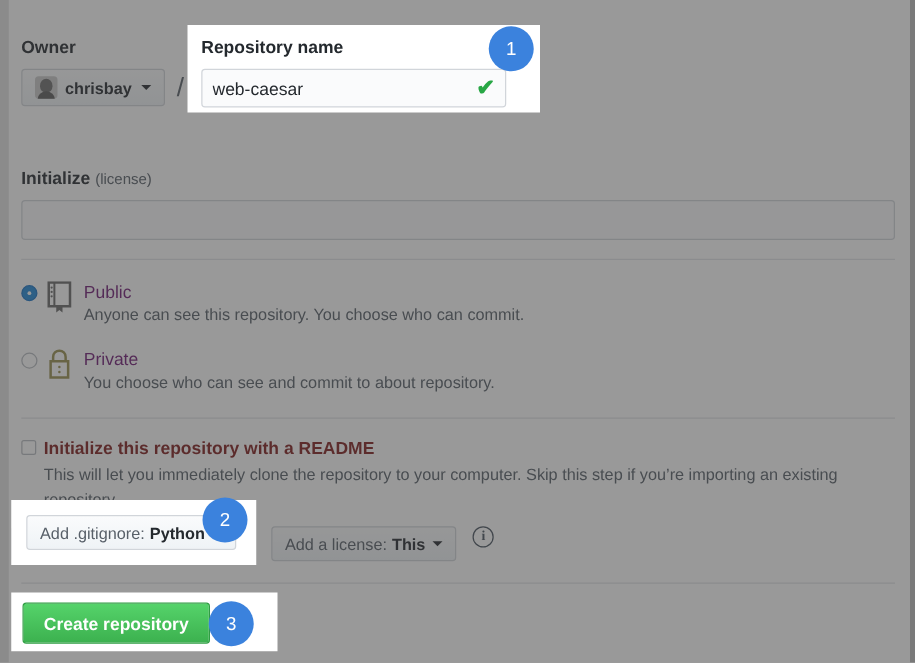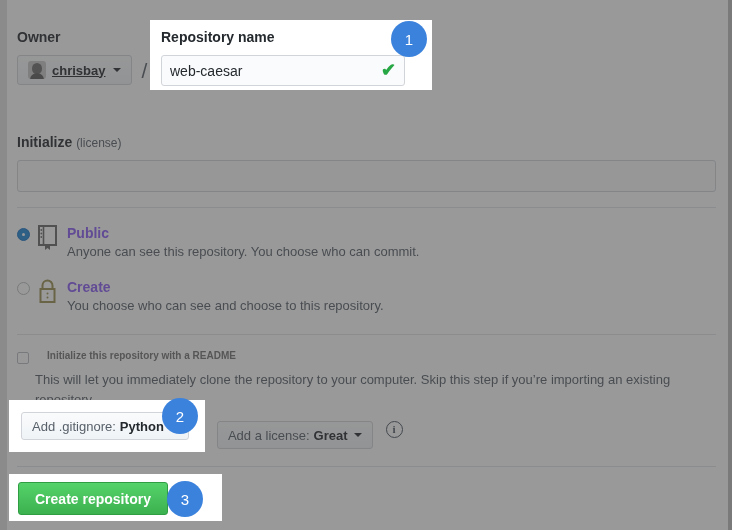--- a/index.html
+++ b/index.html
@@ -103,21 +103,21 @@
     background: #6d6d6d;
   }
   .avatar::after {
     content: "";
     position: absolute;
     left: 2px; top: 12px;
     width: 14px; height: 7px;
     border-radius: 7px 7px 0 0;
     background: #5a5a5a;
   }
-  .owner-name { font-weight: bold; font-size: 13px; text-decoration: underline; }
+  .owner-name { font-weight: bold; font-size: 13px; }
   .caret {
     width: 0; height: 0;
     border-left: 4px solid transparent;
     border-right: 4px solid transparent;
     border-top: 4px solid #24292e;
     display: inline-block;
     margin-left: 2px;
   }
   #slash {
     font-size: 21px;
@@ -217,22 +217,22 @@
     left: 4px; top: 4px;
     width: 3px; height: 3px;
     border-radius: 50%;
     background: #fff;
   }
   .vis-icon { position: absolute; left: 20px; top: 0px; width: 22px; height: 26px; }
   .vis-title {
     position: absolute;
     left: 50px; top: 0px;
     font-size: 14px;
-    font-weight: bold;
-    color: #8b5cf6;
+    font-weight: normal;
+    color: #701a75;
   }
   .vis-desc {
     position: absolute;
     left: 50px; top: 19px;
     font-size: 13px;
     color: #586069;
     white-space: nowrap;
   }
 
   
@@ -241,24 +241,24 @@
     position: absolute;
     left: 0; top: 2px;
     width: 12px; height: 12px;
     box-sizing: border-box;
     border: 1px solid #b9bdc2;
     border-radius: 2px;
     background: #fff;
   }
   #readme-title {
     position: absolute;
-    left: 30px; top: 0;
-    font-size: 10px;
-    font-weight: bold;
-    color: #737373;
+    left: 18px; top: 0;
+    font-size: 14px;
+    font-weight: bold;
+    color: #7f1d1d;
     white-space: nowrap;
   }
   #readme-desc {
     position: absolute;
     left: 18px; top: 20px;
     width: 660px;
     font-size: 13px;
     color: #586069;
     line-height: 20px;
   }
@@ -460,41 +460,41 @@
     <div class="vis-opt" id="vis-private">
       <span class="radio"></span>
       <span class="vis-icon">
         <svg width="22" height="26" viewBox="0 0 22 26">
           <path d="M5.5 10 v-3.5 a5 5 0 0 1 10 0 V10" fill="none" stroke="#9a9050" stroke-width="2"></path>
           <rect x="3.5" y="10" width="14" height="13" fill="none" stroke="#9a9050" stroke-width="2"></rect>
           <circle cx="10.5" cy="14.5" r="1" fill="#9a9050"></circle>
           <circle cx="10.5" cy="18.5" r="1" fill="#9a9050"></circle>
         </svg>
       </span>
-      <span class="vis-title">Create</span>
-      <span class="vis-desc">You choose who can see and choose to this repository.</span>
+      <span class="vis-title">Private</span>
+      <span class="vis-desc">You choose who can see and commit to about repository.</span>
     </div>
 
     <div class="divider" id="div2"></div>
 
     <div id="readme-row">
       <span class="checkbox"></span>
       <span id="readme-title">Initialize this repository with a README</span>
       <span id="readme-desc">This will let you immediately clone the repository to your computer. Skip this step if you’re importing an existing repository.</span>
     </div>
 
     <div id="opt-row">
       <span class="btn-dd" id="gitignore-btn">
         <span>Add .gitignore: </span>
           <b>Python</b>
         <span class="caret"></span>
       </span>
       <span class="btn-dd" id="license-btn">
         <span>Add a license: </span>
-          <b>Great</b>
+          <b>This</b>
         <span class="caret"></span>
       </span>
       <span id="info-icon">i</span>
     </div>
 
     <div class="divider" id="div3"></div>
 
     <button id="create-btn">Create repository</button>
   </div>
 </div>

